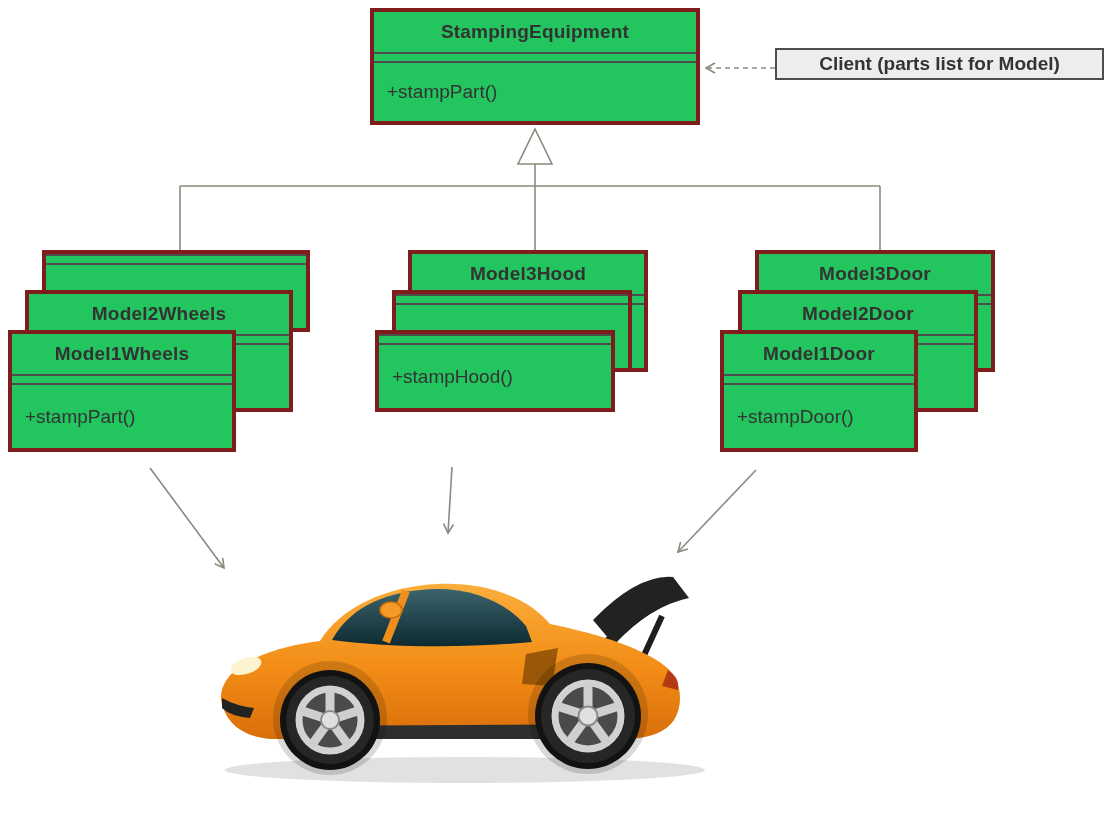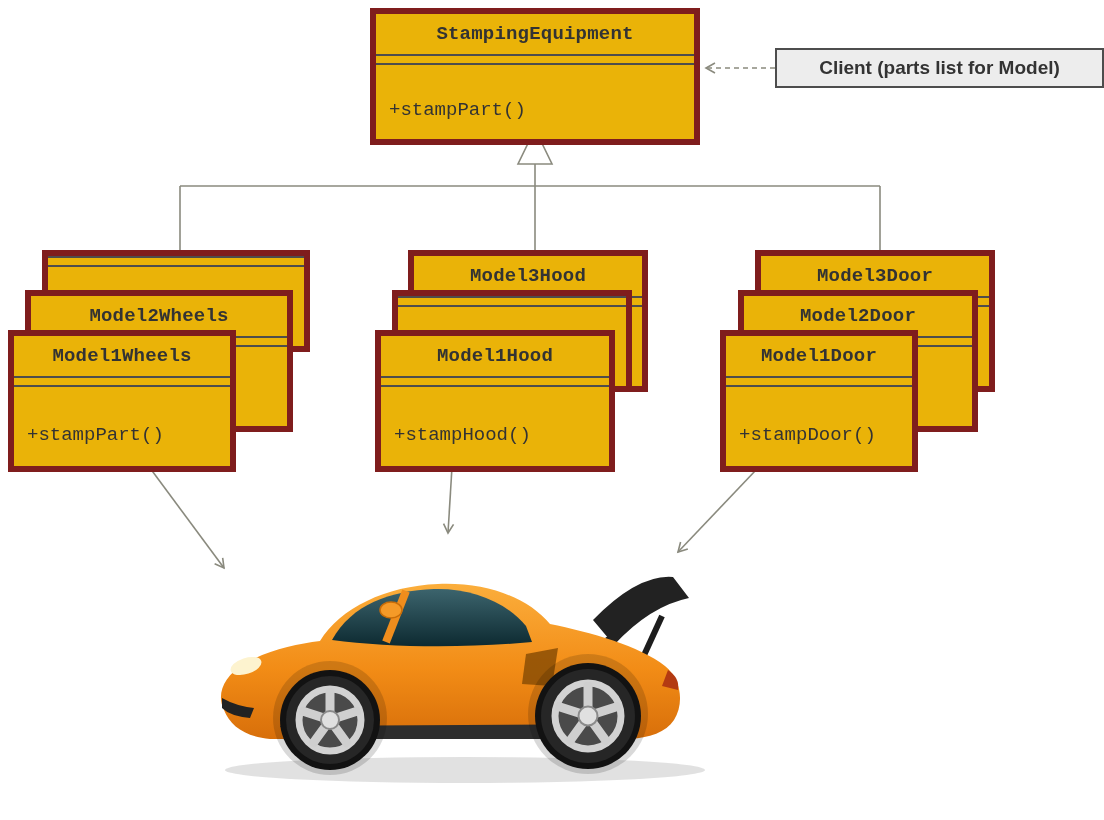--- a/index.html
+++ b/index.html
@@ -16,23 +16,22 @@
     overflow: hidden;
   }
   svg.overlay {
     position: absolute;
     left: 0; top: 0;
     width: 1104px; height: 820px;
     pointer-events: none;
   }
   .uml-box {
     position: absolute;
-    background: #eab308;
-    border: 6px solid #7f1d1d;
-    font-family: Liberation Mono, monospace;
+    background: #22c55e;
+    border: 4px solid #7f1d1d;
   }
   .uml-title {
     height: 40px;
     display: flex;
     align-items: center;
     justify-content: center;
     font-weight: bold;
     font-size: 19px;
     color: #333333;
     letter-spacing: 0.2px;
@@ -42,21 +41,20 @@
     border-top: 2px solid #4d4d4d;
     border-bottom: 2px solid #4d4d4d;
   }
   .uml-methods {
     height: 63px;
     display: flex;
     align-items: center;
     padding-left: 13px;
     font-size: 19px;
     color: #333333;
-    margin-top: 16px;
   }
   .uml-box.base .uml-methods { height: 58px; }
   .note-box {
     position: absolute;
     background: #ededed;
     border: 2px solid #4d4d4d;
     display: flex;
     align-items: center;
     justify-content: center;
     font-weight: bold;
@@ -95,21 +93,21 @@
       <line x1="756" y1="470" x2="678" y2="552" marker-end="url(#vee)"></line>
     </g>
   </svg>
 
   <div class="uml-box base" style="left:370px; top:8px; width:330px;">
     <div class="uml-title">StampingEquipment</div>
     <div class="uml-attrs"></div>
     <div class="uml-methods">+stampPart()</div>
   </div>
 
-  <div class="note-box" style="left:775px; top:48px; width:329px; height:40px;">Client (parts list for Model)</div>
+  <div class="note-box" style="left:775px; top:48px; width:329px; height:32px;">Client (parts list for Model)</div>
 
   <div class="uml-box" style="left:42px; top:250px; width:268px;">
     <div class="uml-attrs"></div>
     <div class="uml-methods"></div>
   </div>
   <div class="uml-box" style="left:25px; top:290px; width:268px;">
     <div class="uml-title">Model2Wheels</div>
     <div class="uml-attrs"></div>
     <div class="uml-methods"></div>
   </div>
@@ -122,21 +120,20 @@
   <div class="uml-box" style="left:408px; top:250px; width:240px;">
     <div class="uml-title">Model3Hood</div>
     <div class="uml-attrs"></div>
     <div class="uml-methods"></div>
   </div>
   <div class="uml-box" style="left:392px; top:290px; width:240px;">
     <div class="uml-attrs"></div>
     <div class="uml-methods"></div>
   </div>
   <div class="uml-box" style="left:375px; top:330px; width:240px;">
-    <div class="uml-title">Model1Hood</div>
     <div class="uml-attrs"></div>
     <div class="uml-methods">+stampHood()</div>
   </div>
 
   <div class="uml-box" style="left:755px; top:250px; width:240px;">
     <div class="uml-title">Model3Door</div>
     <div class="uml-attrs"></div>
     <div class="uml-methods"></div>
   </div>
   <div class="uml-box" style="left:738px; top:290px; width:240px;">

